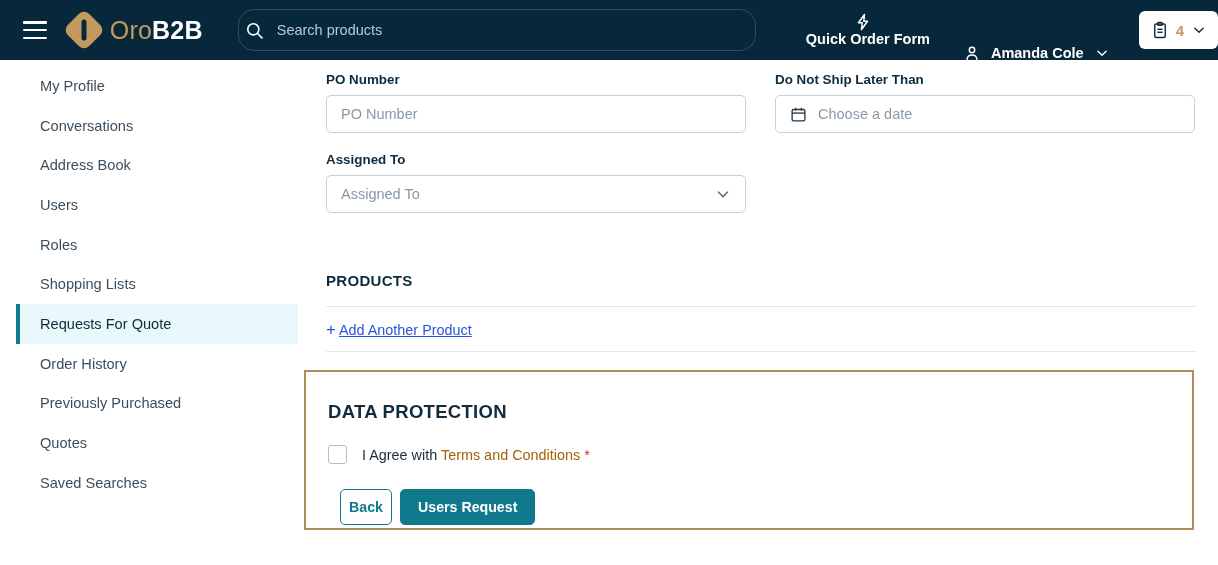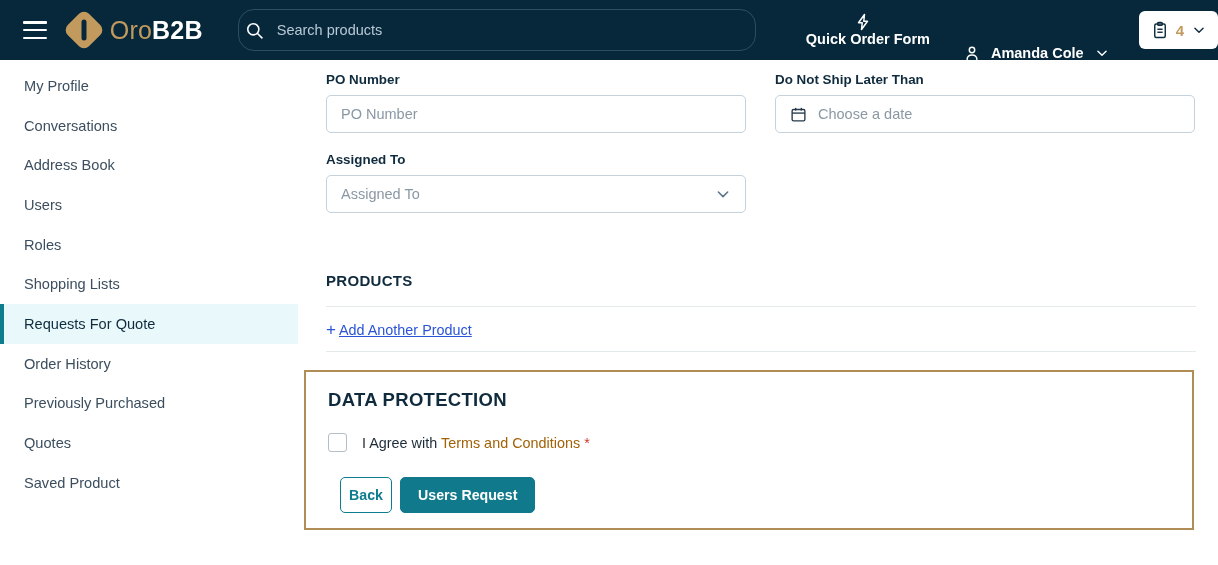--- a/index.html
+++ b/index.html
@@ -94,20 +94,21 @@
     margin: 0 8px 0 7px;
   }
 
   
   .sidebar {
     position: absolute; top: 60px; left: 0;
     width: 343px; height: 505px;
     background: #ffffff;
     border-right: 1px solid #ef4444;
     padding-top: 6px;
+    padding-left: 16px;
   }
   .side-item {
     position: relative;
     height: 39.7px;
     display: flex; align-items: center;
     padding-left: 24px;
     font-size: 14.6px;
     color: #3C4E5E;
     cursor: pointer;
   }
@@ -172,21 +173,21 @@
     color: #2B54D6; font-size: 14.4px;
     text-decoration: underline; cursor: pointer;
   }
 
   
   .dp-panel {
     position: absolute; left: 6px; top: 310px;
     width: 890px; height: 160px;
     border: 2px solid #B08D57;
     background: #ffffff;
-    padding: 17px 22px;
+    padding: 29px 22px;
   }
   .dp-title {
     font-size: 18.5px; font-weight: 700; color: #0F2B3D;
     letter-spacing: .3px;
   }
   .agree-row {
     display: flex; align-items: center;
     margin-top: 22px;
   }
   .checkbox {
@@ -321,21 +322,21 @@
   <div class="side-item">
       <span>Order History</span>
     </div>
   <div class="side-item">
       <span>Previously Purchased</span>
     </div>
   <div class="side-item">
       <span>Quotes</span>
     </div>
   <div class="side-item">
-      <span>Saved Product</span>
+      <span>Saved Searches</span>
     </div>
 </div>
 
 <div class="main">
 
   <div class="form-grid">
 
     <div class="row">
       <div class="col">
         <div class="fld-label">PO Number</div>

